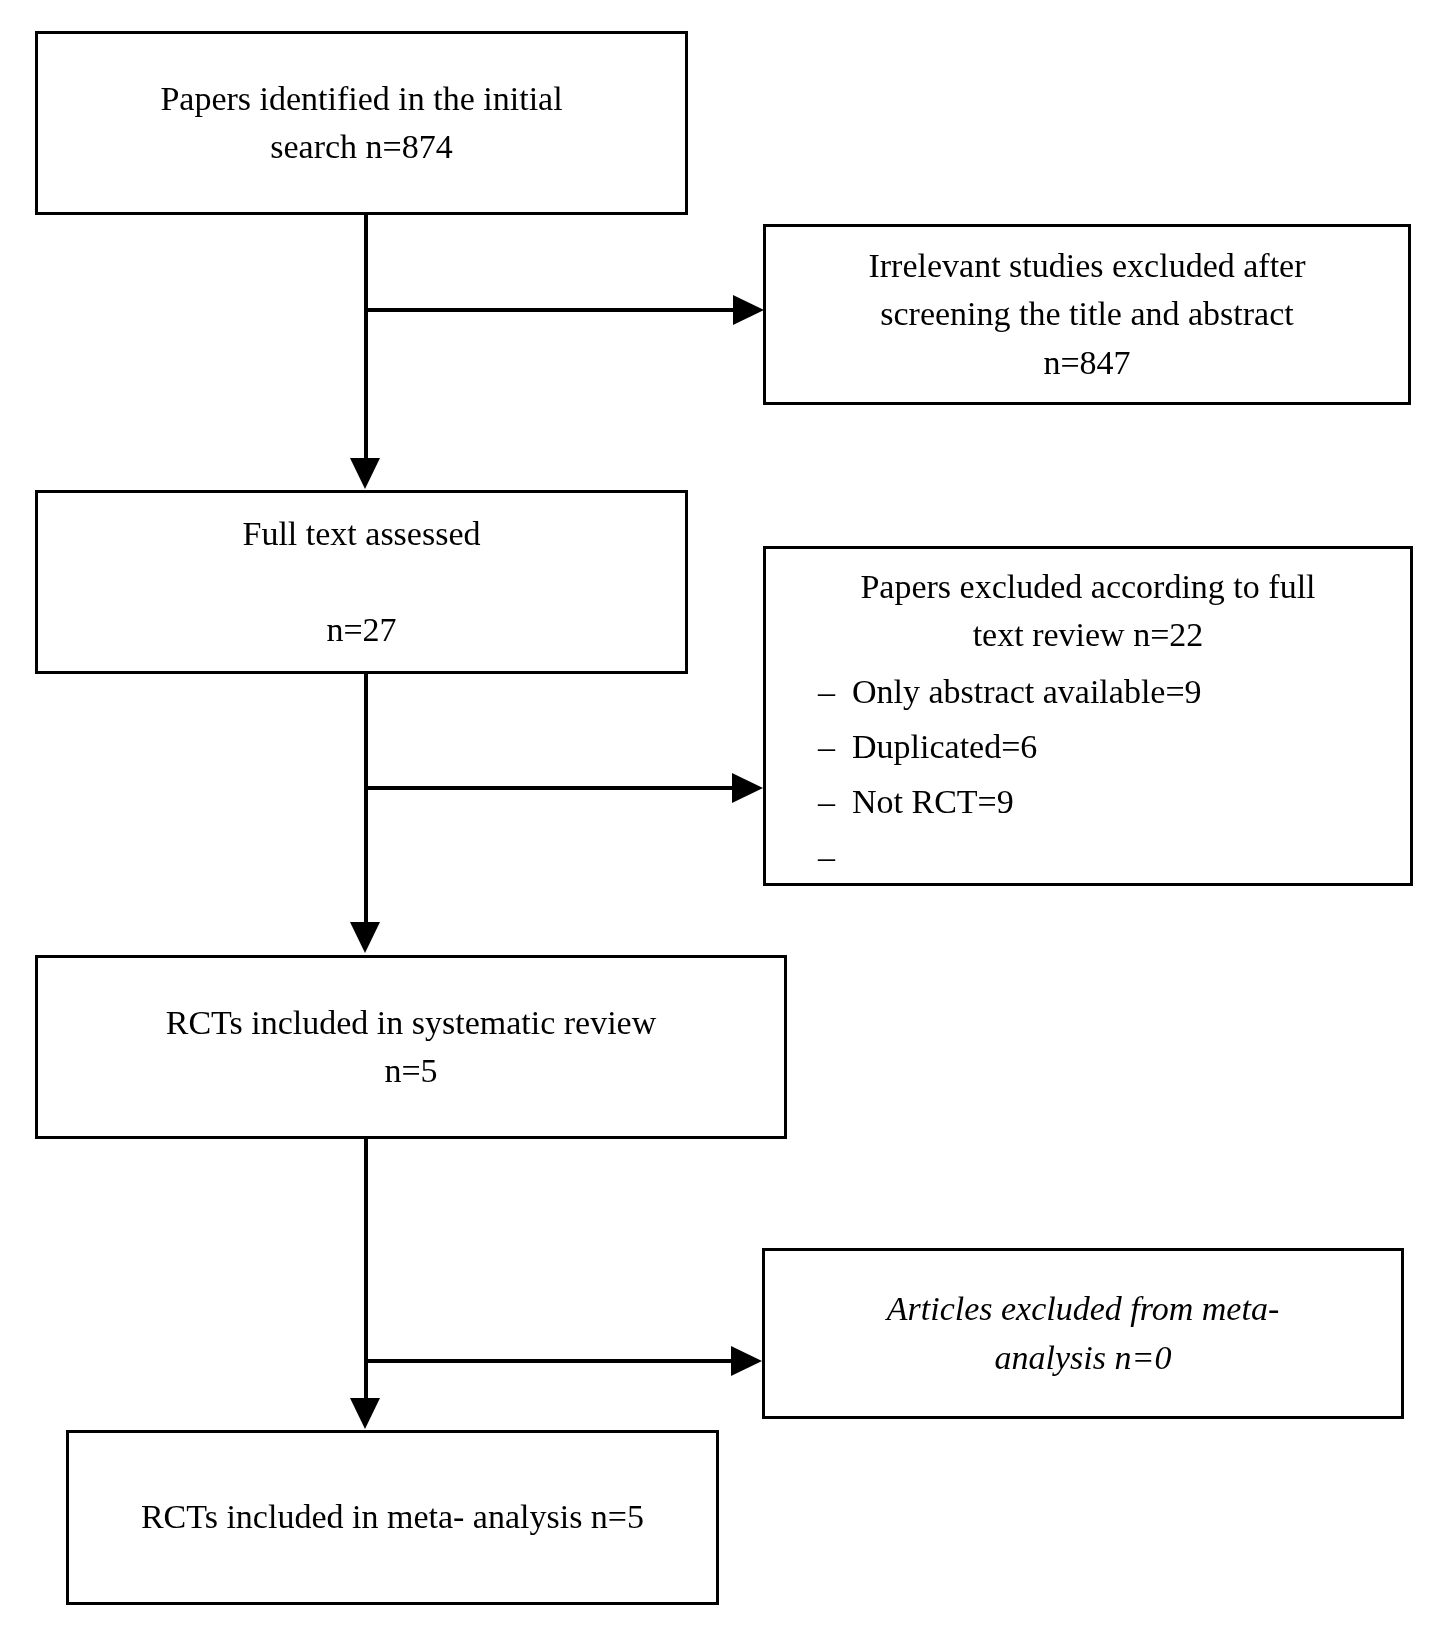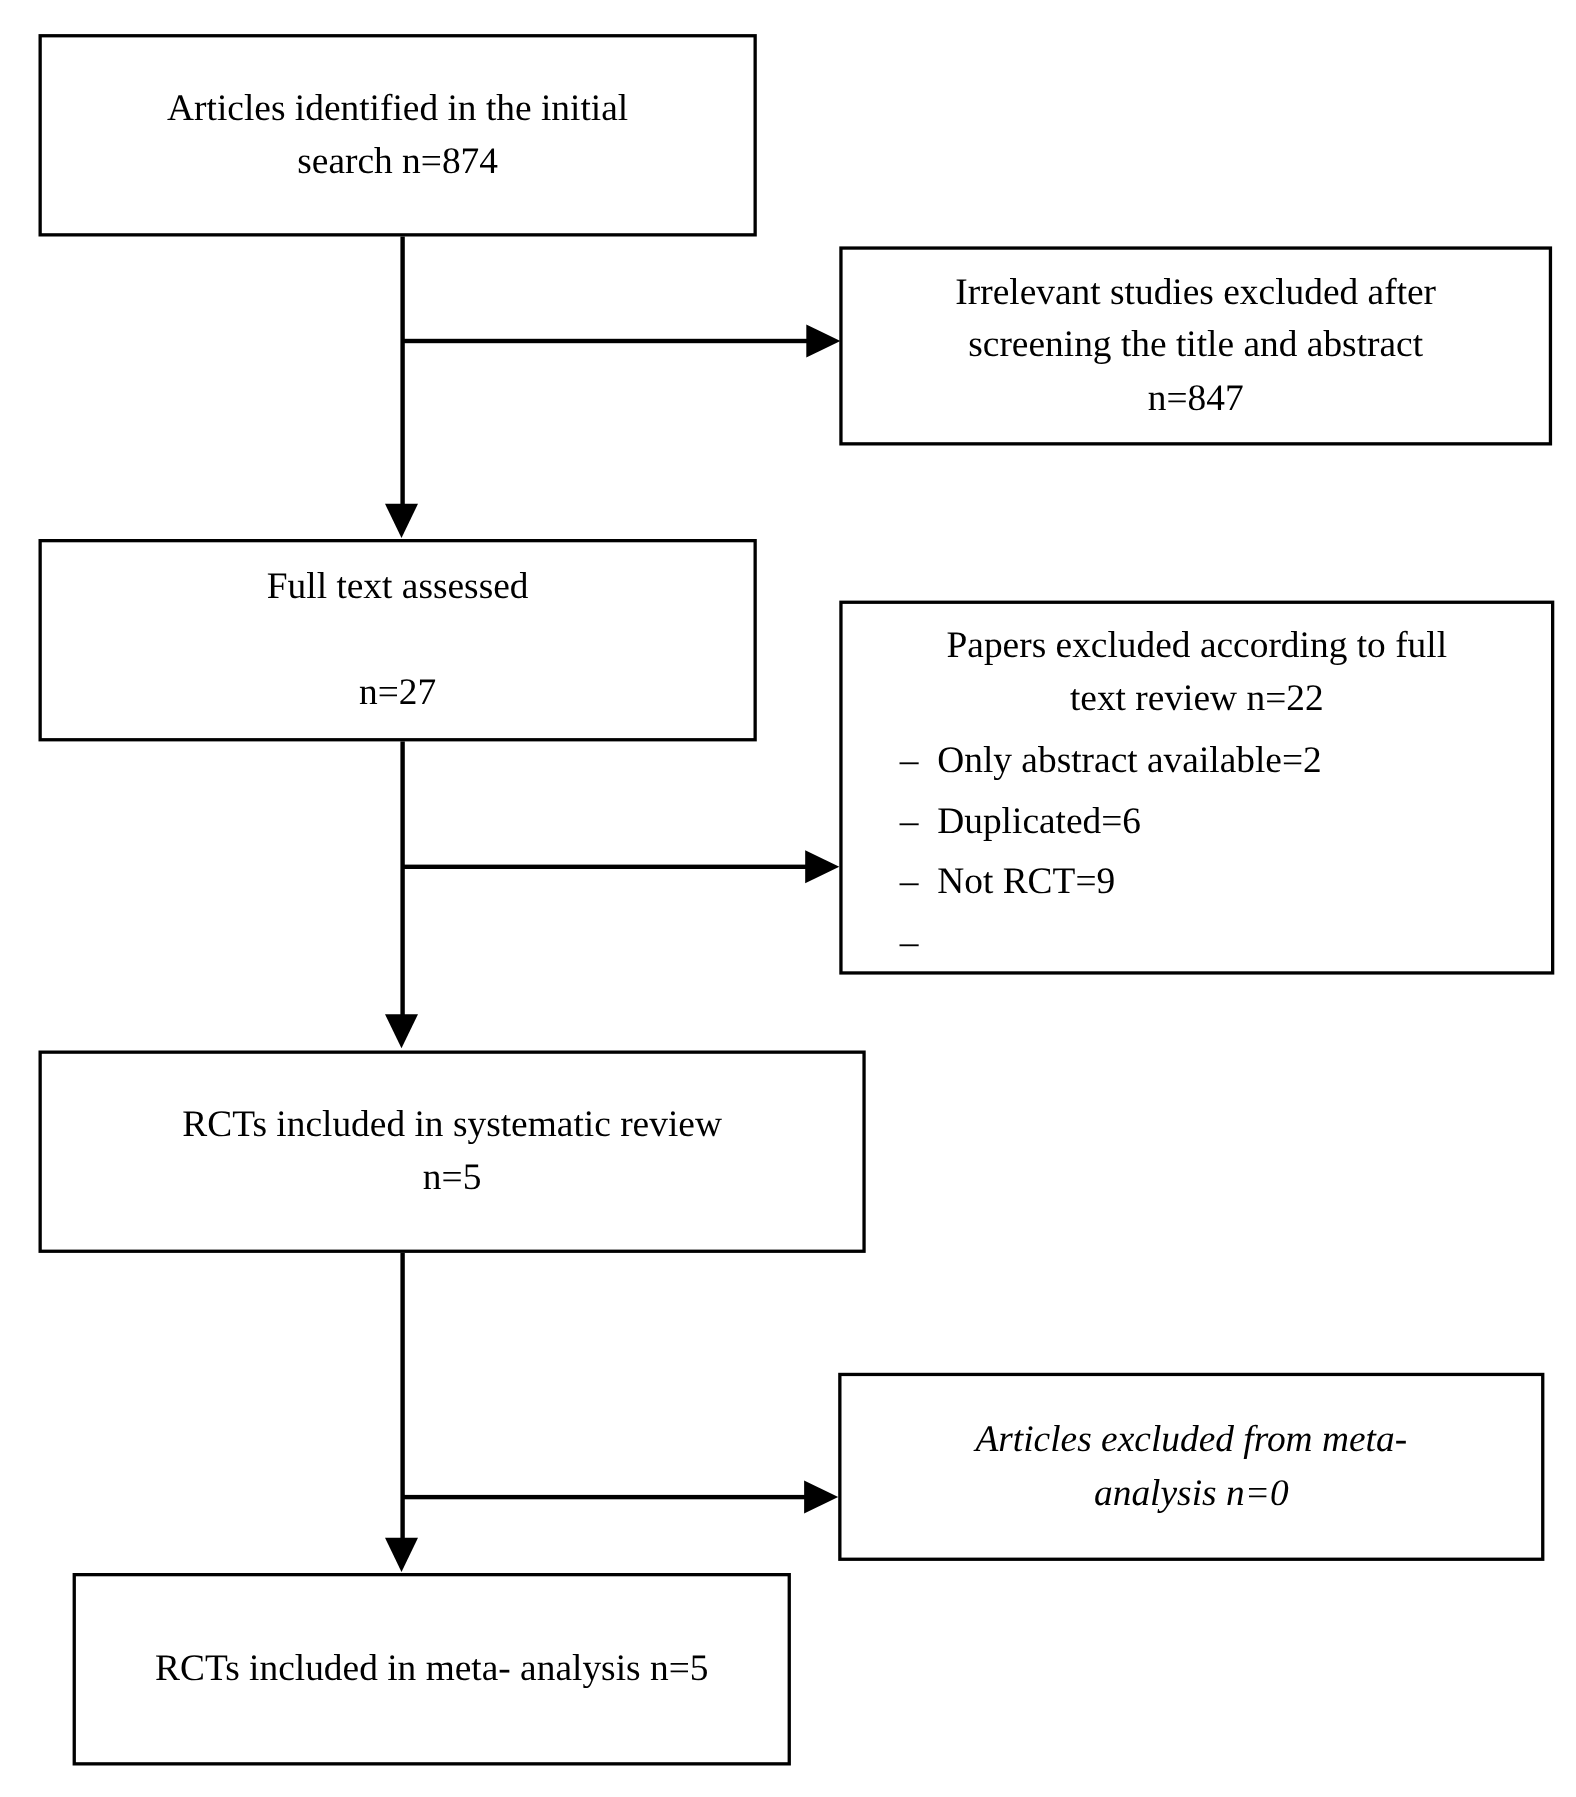--- a/index.html
+++ b/index.html
@@ -117,21 +117,21 @@
   #conn-h3      { left: 366px; top: 1359px; width: 367px; }
   #conn-arrow-r3{ left: 731px; top: 1346px; }
 </style>
 </head>
 <body>
 
 <div id="diagram">
 
   <div class="flow-box" id="box-records">
     <div class="box-text">
-      <span class="line">Articles identified in the initial</span>
+      <span class="line">Papers identified in the initial</span>
       <span class="line">search n=874</span>
     </div>
   </div>
 
   <div class="flow-box" id="box-irrelevant">
     <div class="box-text">
       <span class="line">Irrelevant studies excluded after</span>
       <span class="line">screening the title and abstract</span>
       <span class="line">n=847</span>
     </div>
@@ -144,21 +144,21 @@
       <span class="line">n=27</span>
     </div>
   </div>
 
   <div class="flow-box" id="box-papers-excl">
     <div class="excl-head">
       <span class="line">Papers excluded according to full</span>
       <span class="line">text review n=22</span>
     </div>
     <ul class="excl-list">
-      <li><span class="dash">–</span><span>Only abstract available=2</span></li>
+      <li><span class="dash">–</span><span>Only abstract available=9</span></li>
       <li><span class="dash">–</span><span>Duplicated=6</span></li>
       <li><span class="dash">–</span><span>Not RCT=9</span></li>
       <li><span class="dash">–</span></li>
     </ul>
   </div>
 
   <div class="flow-box" id="box-rct-systematic">
     <div class="box-text">
       <span class="line">RCTs included in systematic review</span>
       <span class="line">n=5</span>

